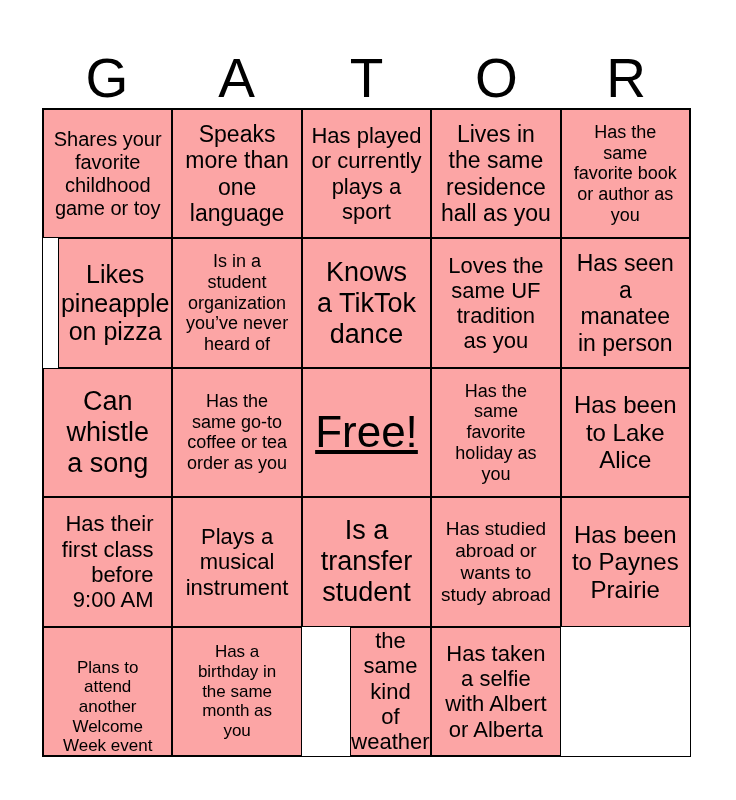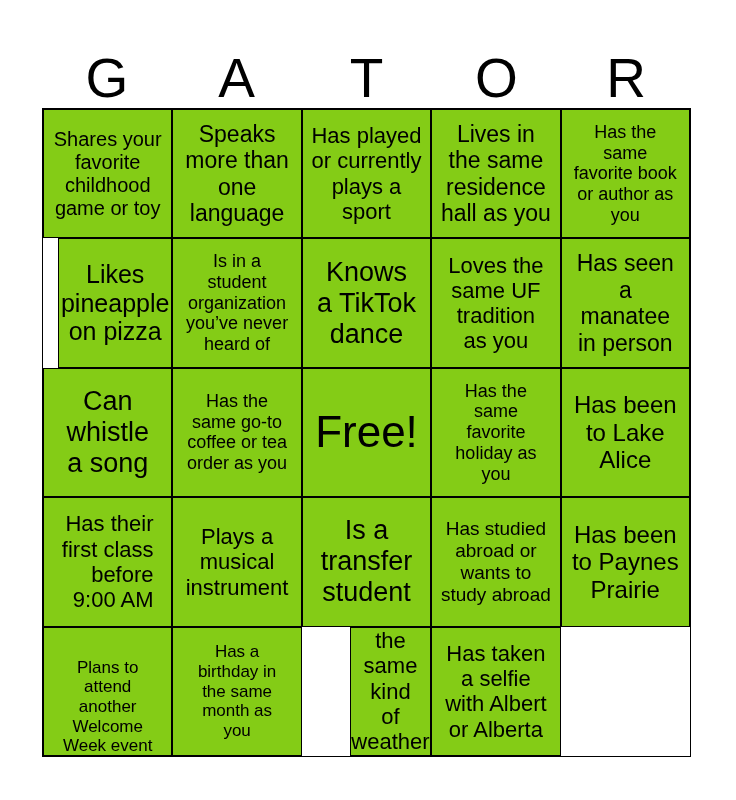--- a/index.html
+++ b/index.html
@@ -47,21 +47,21 @@
   }
   .cell {
     box-sizing: border-box;
     border: 1px solid #000000;
     display: flex;
     align-items: center;
     justify-content: center;
     text-align: center;
     padding: 0;
     overflow: hidden;
-    background: #84cc16;
+    background: #fca5a5;
   }
   .cell-text {
     white-space: pre-line;
     line-height: 1.15;
   }
 </style>
 </head>
 <body style="background: rgb(255, 255, 255); color: rgb(0, 0, 0);">
 
 <div class="page">
@@ -151,21 +151,21 @@
 a song</span>
   </div>
 
   <div class="cell" style="border-color: rgb(0, 0, 0);">
     <span class="cell-text" style="font-size: 18px;">Has the
 same go-to
 coffee or tea
 order as you</span>
   </div>
 
-  <div class="cell" style="border-color: rgb(0, 0, 0);">
+  <div class="cell" style="border-color: rgb(0, 0, 0); text-decoration: underline;">
     <span class="cell-text" style="font-size: 44px;">Free!</span>
   </div>
 
   <div class="cell" style="border-color: rgb(0, 0, 0);">
     <span class="cell-text" style="font-size: 18px;">Has the
 same
 favorite
 holiday as
 you</span>
   </div>

